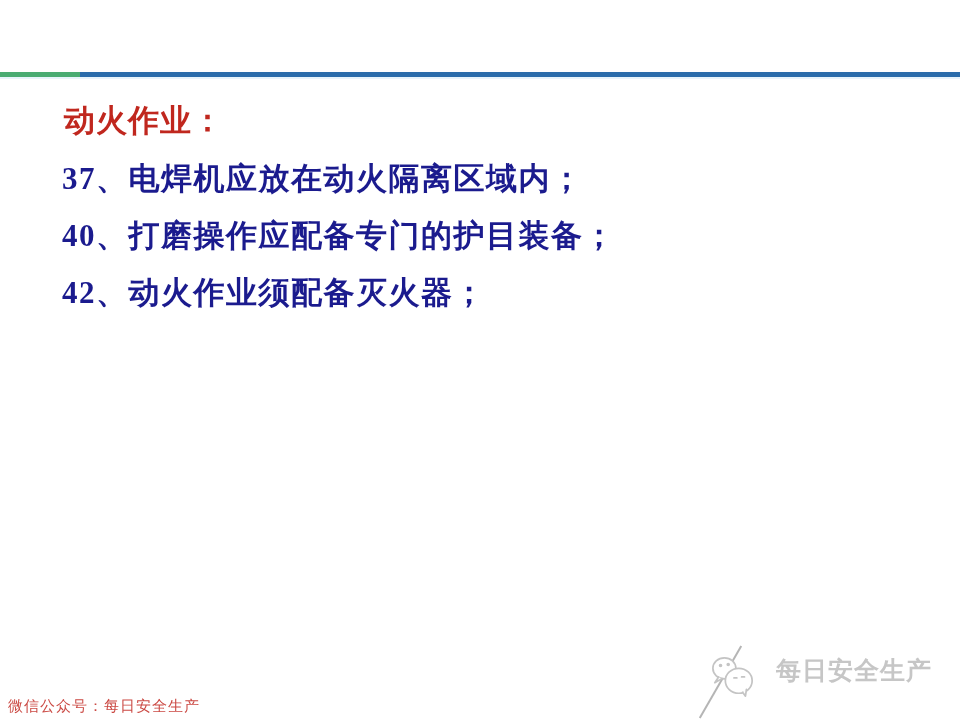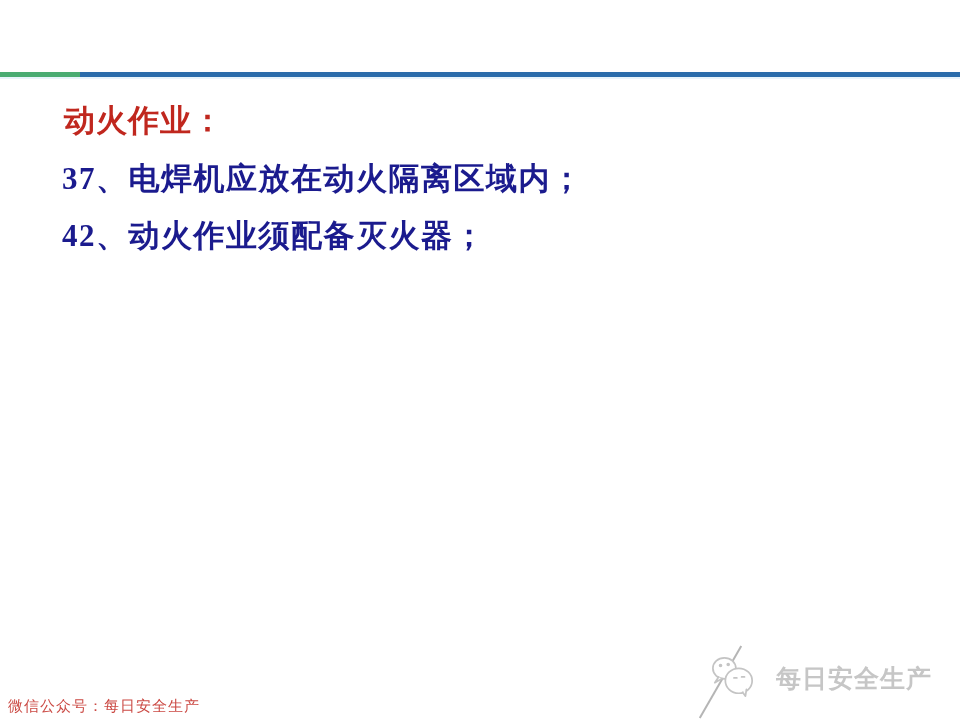--- a/index.html
+++ b/index.html
@@ -82,21 +82,21 @@
     letter-spacing: 1px;
     white-space: nowrap;
     margin-top: 11px;
   }
   
   .watermark {
     position: absolute;
     right: 28px;
     top: 654px;
     display: flex;
-    align-items: center;
+    align-items: flex-start;
     gap: 20px;
   }
   .watermark .wm-text {
     font-family: "Liberation Sans", sans-serif;
     font-size: 25px;
     font-weight: 600;
     color: #c6c6c6;
     letter-spacing: 1px;
     white-space: nowrap;
   }
@@ -117,20 +117,21 @@
 
   <div class="top-rule">
     <div class="green-seg"></div>
     <div class="glow"></div>
   </div>
 
   <div class="title">动火作业：</div>
 
   <div class="items">
     <div class="item">37、电焊机应放在动火隔离区域内；</div>
+    <div class="item">40、打磨操作应配备专门的护目装备；</div>
     <div class="item">42、动火作业须配备灭火器；</div>
   </div>
 
   <div class="diagonal-line"></div>
 
   <div class="watermark">
     <span>
       <svg width="46" height="44" viewBox="0 0 48 44" xmlns="http://www.w3.org/2000/svg">
         <g fill="#ffffff" stroke="#c4c4c4" stroke-width="1.8" stroke-linecap="round" stroke-linejoin="round">
           <ellipse cx="15" cy="14" rx="12" ry="11"></ellipse>

